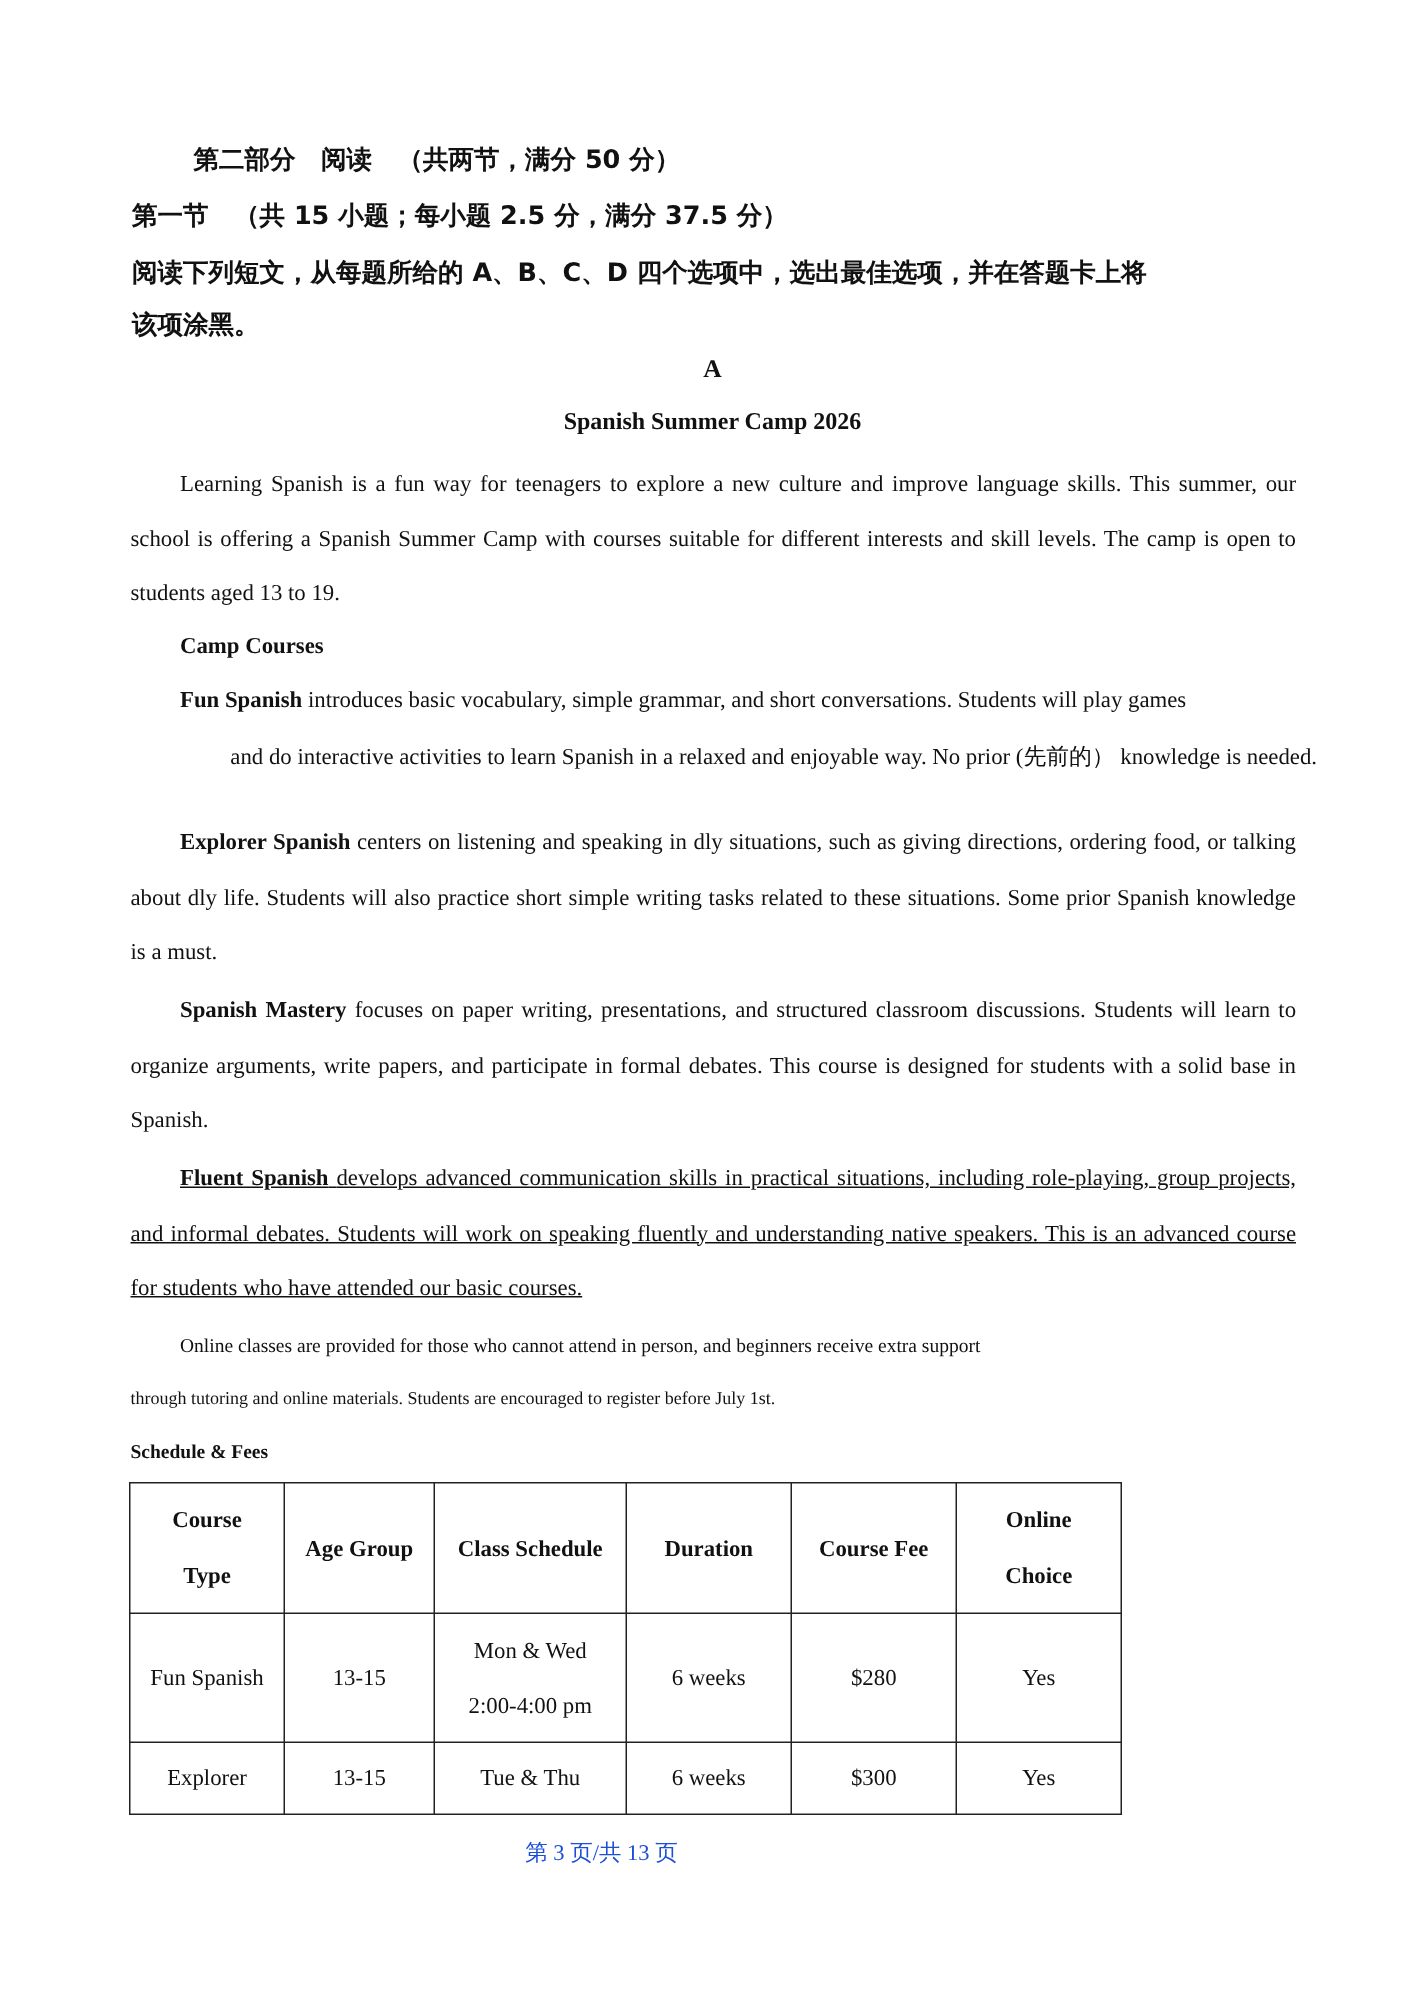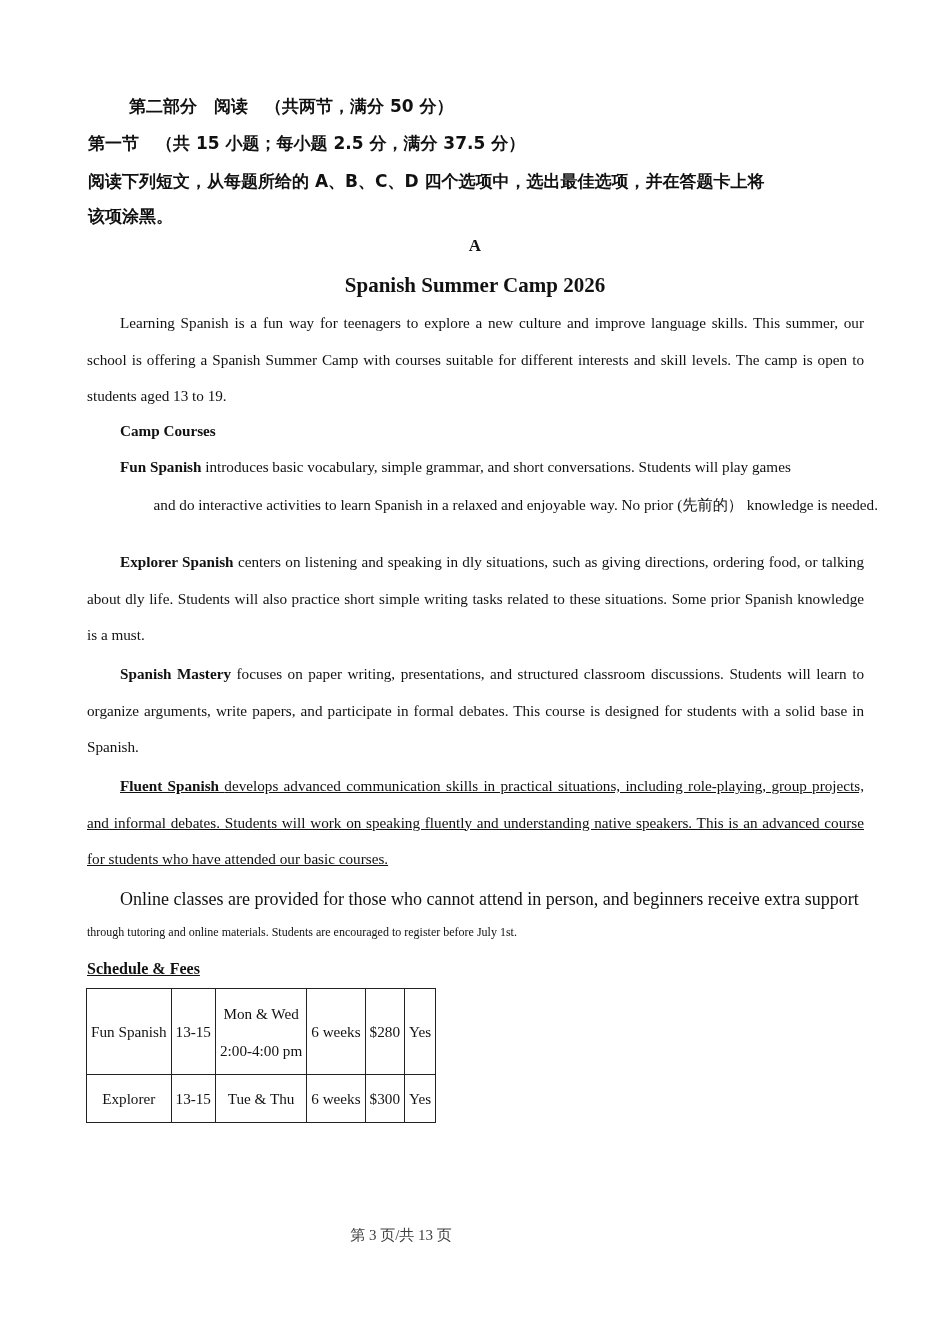--- a/index.html
+++ b/index.html
@@ -24,33 +24,33 @@
     position: absolute; left: 86px; top: 988px; border-collapse: collapse;
     font-size: 15.2px;
   }
   table.sched td, table.sched th {
     border: 1.3px solid #222; text-align: center; vertical-align: middle; padding: 0 4px;
   }
   table.sched th { font-weight: bold; line-height: 37px; }
   table.sched td { line-height: 37px; }
   .footer {
     position: absolute; top: 1226px; left: 0; width: 802px; text-align: center;
-    font-size: 15px; color: #404040;
+    font-size: 15px; color: #1d4ed8;
   }
 </style>
 </head>
 <body>
 
 <div class="hdr" style="top:95px;margin-left:41px;">第二部分　阅读　（共两节，满分 50 分）</div>
 <div class="hdr" style="top:132px;">第一节　（共 15 小题；每小题 2.5 分，满分 37.5 分）</div>
 <div class="hdr" style="top:170px;">阅读下列短文，从每题所给的 A、B、C、D 四个选项中，选出最佳选项，并在答题卡上将</div>
 <div class="hdr" style="top:205px;">该项涂黑。</div>
 
 <div class="center" style="top:236px;font-size:17px;">A</div>
-<div class="center" style="top:273px;font-size:21px;">Spanish Summer Camp 2026</div>
+<div class="center" style="top:273px;font-size:16px;">Spanish Summer Camp 2026</div>
 
 <p class="para" style="top:305px;">Learning Spanish is a fun way for teenagers to explore a new culture and improve language skills. This summer, our school is offering a Spanish Summer Camp with courses suitable for different interests and skill levels. The camp is open to students aged 13 to 19.</p>
 
 <div class="subhead" style="left:120px;top:422px;">Camp Courses</div>
 
 <div class="fun1">
   <b>Fun Spanish</b>
   <span>introduces basic vocabulary, simple grammar, and short conversations. Students will play games</span>
 </div>
 <div class="fun2">and do interactive activities to learn Spanish in a relaxed and enjoyable way. No prior (先前的） knowledge is needed.</div>
@@ -63,27 +63,41 @@
 <p class="para" style="top:656px;">
   <b>Spanish Mastery</b>
   <span>focuses on paper writing, presentations, and structured classroom discussions. Students will learn to organize arguments, write papers, and participate in formal debates. This course is designed for students with a solid base in Spanish.</span>
 </p>
 
 <p class="para" style="top:768px;text-decoration:underline;">
   <b>Fluent Spanish</b>
   <span>develops advanced communication skills in practical situations, including role-playing, group projects, and informal debates. Students will work on speaking fluently and understanding native speakers. This is an advanced course for students who have attended our basic courses.</span>
 </p>
 
-<div style="position:absolute;left:120px;top:889px;font-size:18px;">Online classes are provided for those who cannot attend in person, and beginners receive extra support</div>
+<div style="position:absolute;left:120px;top:889px;font-size:13px;">Online classes are provided for those who cannot attend in person, and beginners receive extra support</div>
 <div style="position:absolute;left:87px;top:925px;font-size:12px;">through tutoring and online materials. Students are encouraged to register before July 1st.</div>
 
-<div class="subhead" style="left:87px;top:960px;font-size:16px;text-decoration:underline;">Schedule &amp; Fees</div>
+<div class="subhead" style="left:87px;top:960px;font-size:13px;">Schedule &amp; Fees</div>
 
 <table class="sched">
   <tbody>
+      <tr style="height:87px;">
+    <th style="width:94px;">
+      <div>Course</div>
+      <div>Type</div>
+    </th>
+    <th style="width:91px;">Age Group</th>
+    <th style="width:119px;">Class Schedule</th>
+    <th style="width:101px;">Duration</th>
+    <th style="width:101px;">Course Fee</th>
+    <th style="width:101px;">
+      <div>Online</div>
+      <div>Choice</div>
+    </th>
+  </tr>
   <tr style="height:86px;">
     <td>Fun Spanish</td>
     <td>13-15</td>
     <td>
       <div>Mon &amp; Wed</div>
       <div>2:00-4:00 pm</div>
     </td>
     <td>6 weeks</td>
     <td>$280</td>
     <td>Yes</td>

